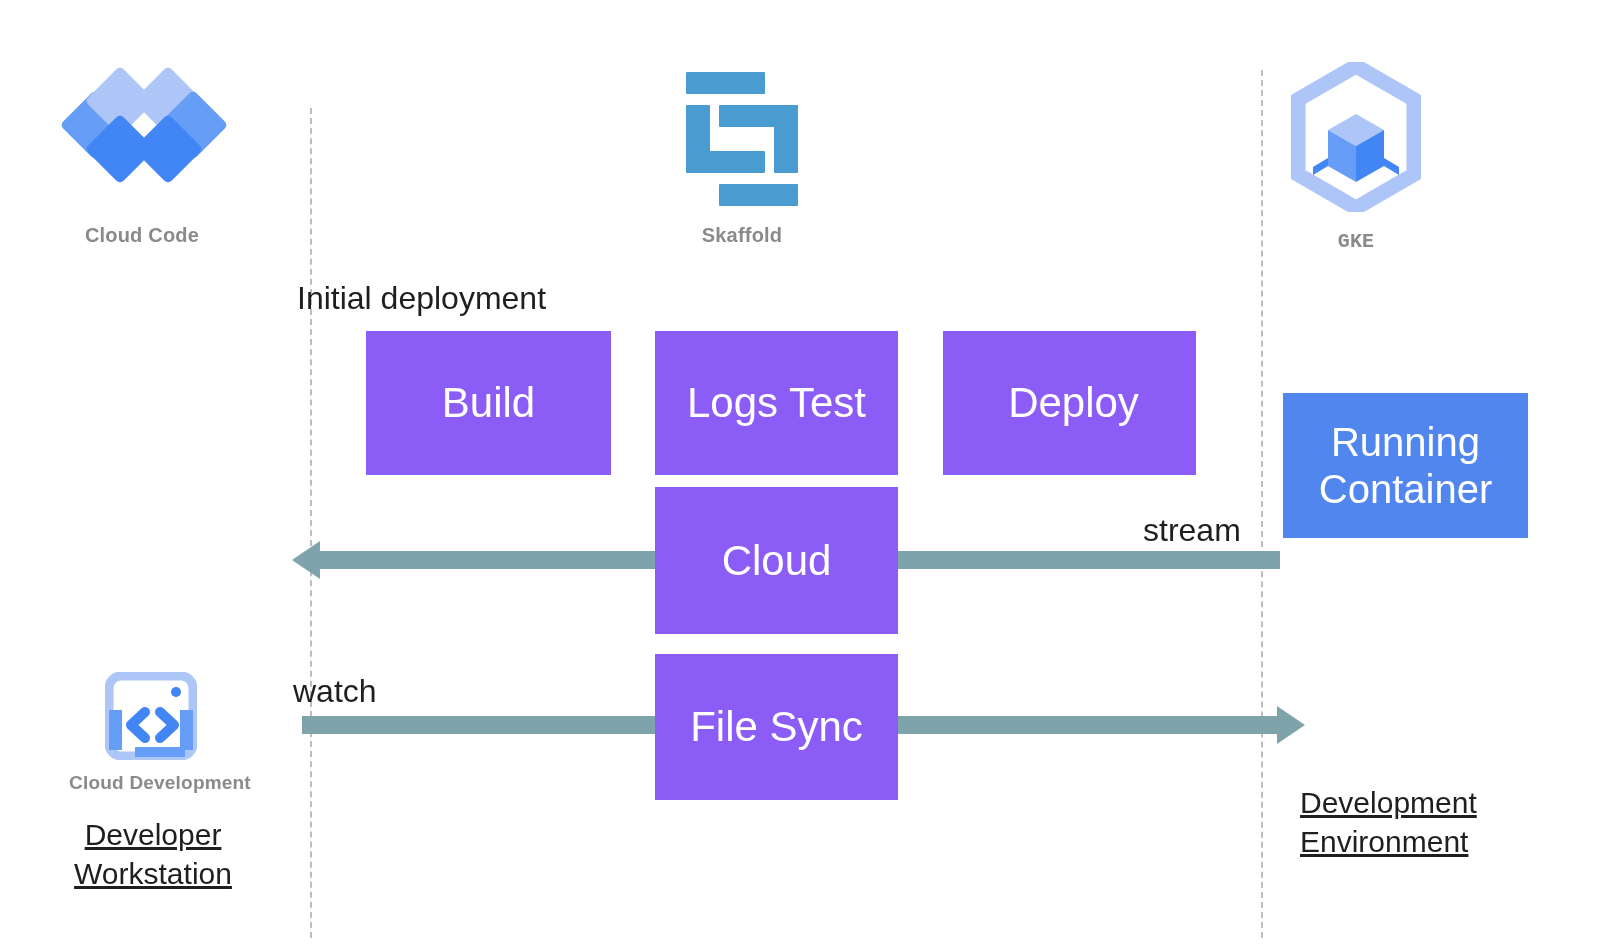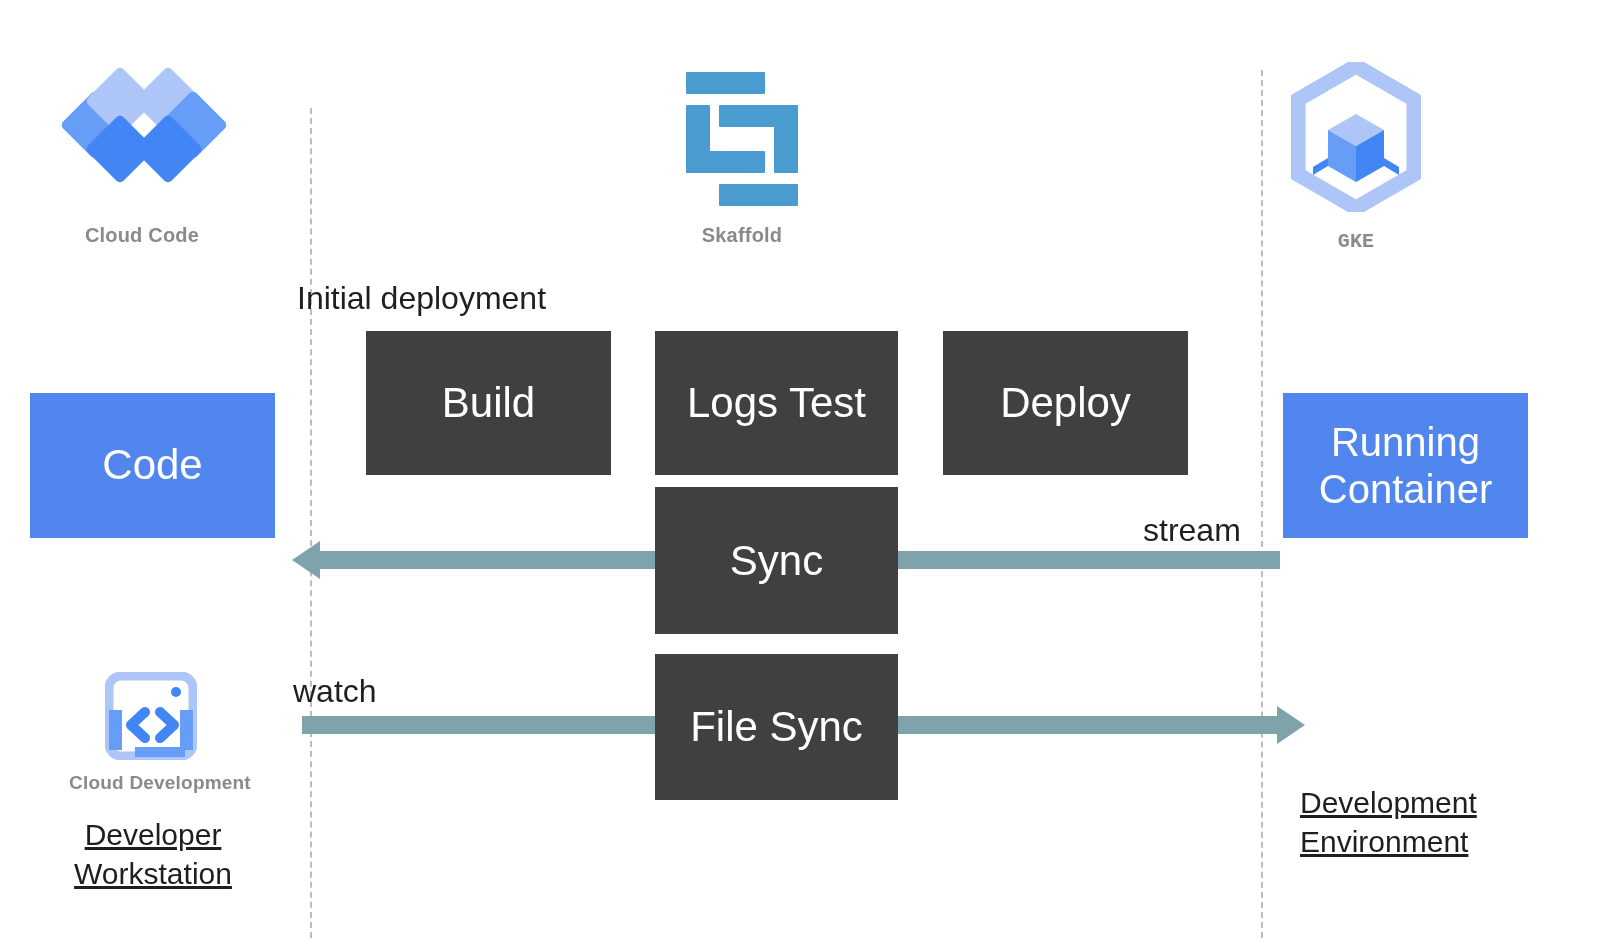--- a/index.html
+++ b/index.html
@@ -75,33 +75,33 @@
     text-align: center;
     line-height: 1.16;
     font-weight: 400;
   }
   .bluebox.code      { left: 30px;   top: 393px; width: 245px; height: 145px; font-size: 42px; }
   .bluebox.container { left: 1283px; top: 393px; width: 245px; height: 145px; font-size: 40px; }
 
   
   .tealbox {
     position: absolute;
-    background: #404040;
+    background: #8b5cf6;
     color: #ffffff;
     display: flex;
     align-items: center;
     justify-content: center;
     text-align: center;
     font-size: 42px;
     font-weight: 400;
     z-index: 3;
   }
   .tealbox.build    { left: 366px; top: 331px; width: 245px; height: 144px; }
   .tealbox.unittest { left: 655px; top: 331px; width: 243px; height: 144px; }
-  .tealbox.deploy   { left: 943px; top: 331px; width: 245px; height: 144px; }
+  .tealbox.deploy   { left: 943px; top: 331px; width: 245px; height: 144px; padding-left: 8px; }
   .tealbox.logs     { left: 655px; top: 487px; width: 243px; height: 147px; }
   .tealbox.filesync { left: 655px; top: 654px; width: 243px; height: 146px; }
 
   
   .arrow-shaft {
     position: absolute;
     background: #7fa3ab;
     height: 18px;
     z-index: 1;
   }
@@ -214,38 +214,37 @@
       <rect x="4" y="38" width="13" height="40" fill="#669df6"></rect>
       <rect x="75" y="38" width="13" height="40" fill="#669df6"></rect>
       <rect x="30" y="75" width="50" height="10" fill="#669df6"></rect>
       <circle cx="71" cy="20" r="5" fill="#4285f4"></circle>
       <path d="M40 40 L26 53 L40 66" fill="none" stroke="#4285f4" stroke-width="10" stroke-linecap="round" stroke-linejoin="round"></path>
       <path d="M55 40 L69 53 L55 66" fill="none" stroke="#4285f4" stroke-width="10" stroke-linecap="round" stroke-linejoin="round"></path>
     </svg>
   </div>
   <div class="logo-caption cap-cloud-ws">Cloud Development</div>
 
-  <div class="bluebox code">Code</div>
 
   <div class="bluebox container" style="white-space:pre-line;">Running
 Container</div>
 
   <div class="arrow-shaft logs-shaft"></div>
   <div class="arrow-head left logs-head"></div>
 
   <div class="arrow-shaft fs-shaft"></div>
   <div class="arrow-head right fs-head"></div>
 
   <div class="tealbox build">Build</div>
 
   <div class="tealbox unittest">Logs Test</div>
 
   <div class="tealbox deploy">Deploy</div>
 
-  <div class="tealbox logs">Sync</div>
+  <div class="tealbox logs">Cloud</div>
 
   <div class="tealbox filesync">File Sync</div>
 
   <div class="edge-label initial">Initial deployment</div>
 
   <div class="edge-label stream">stream</div>
 
   <div class="edge-label watch">watch</div>
 
   <div class="env-caption dev-ws">Developer

